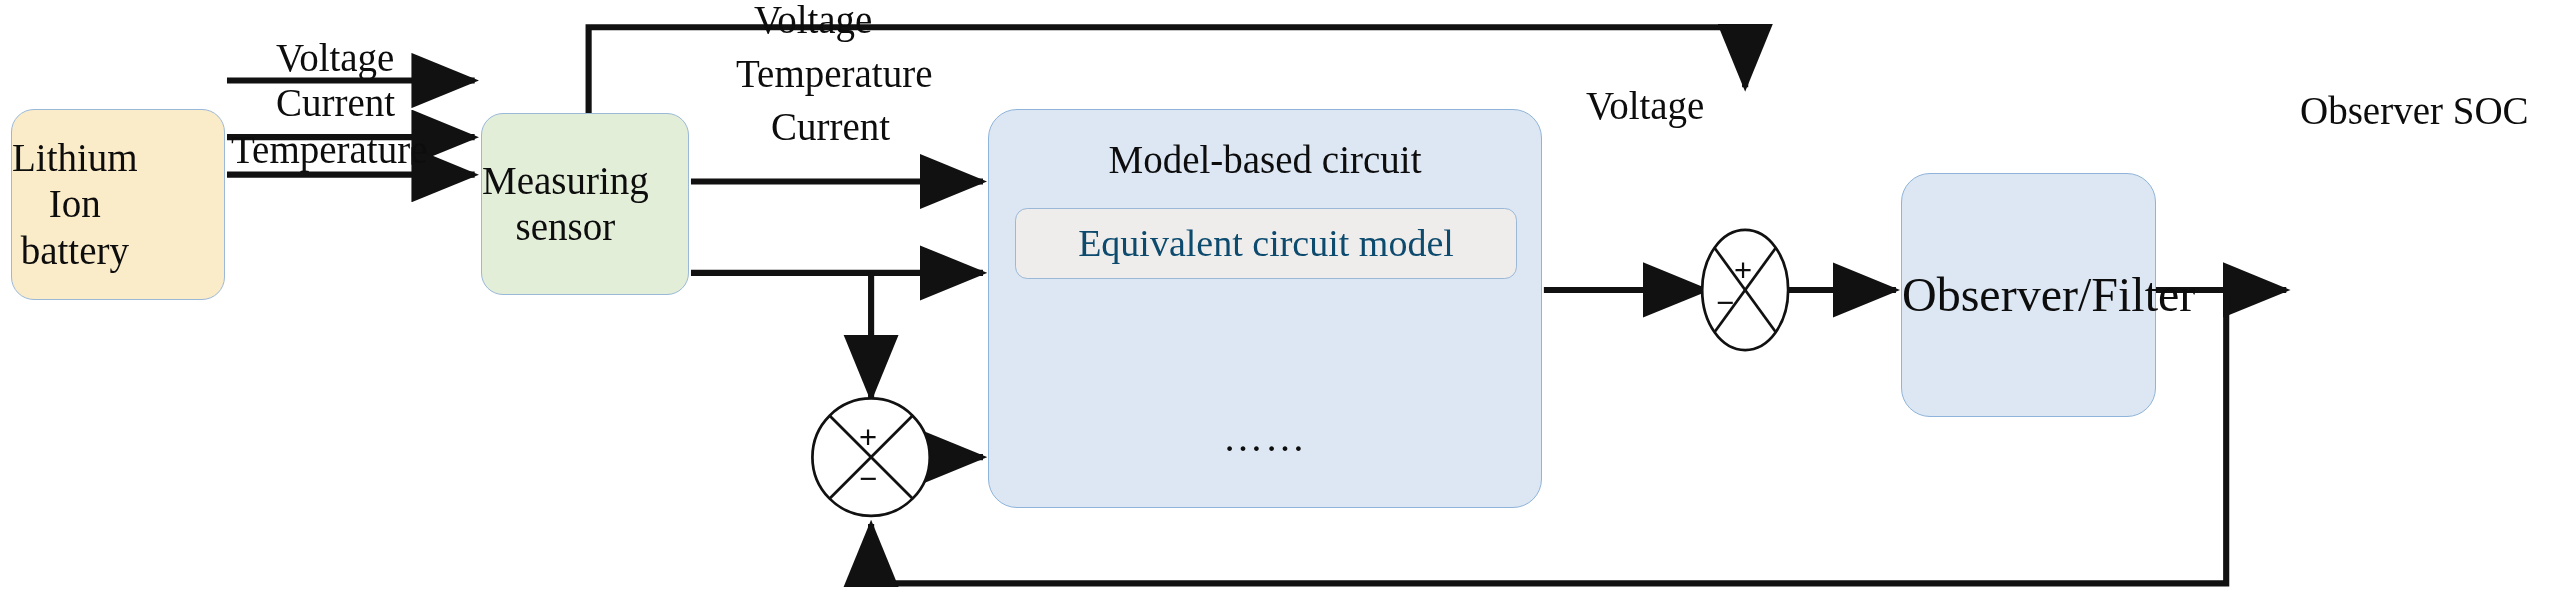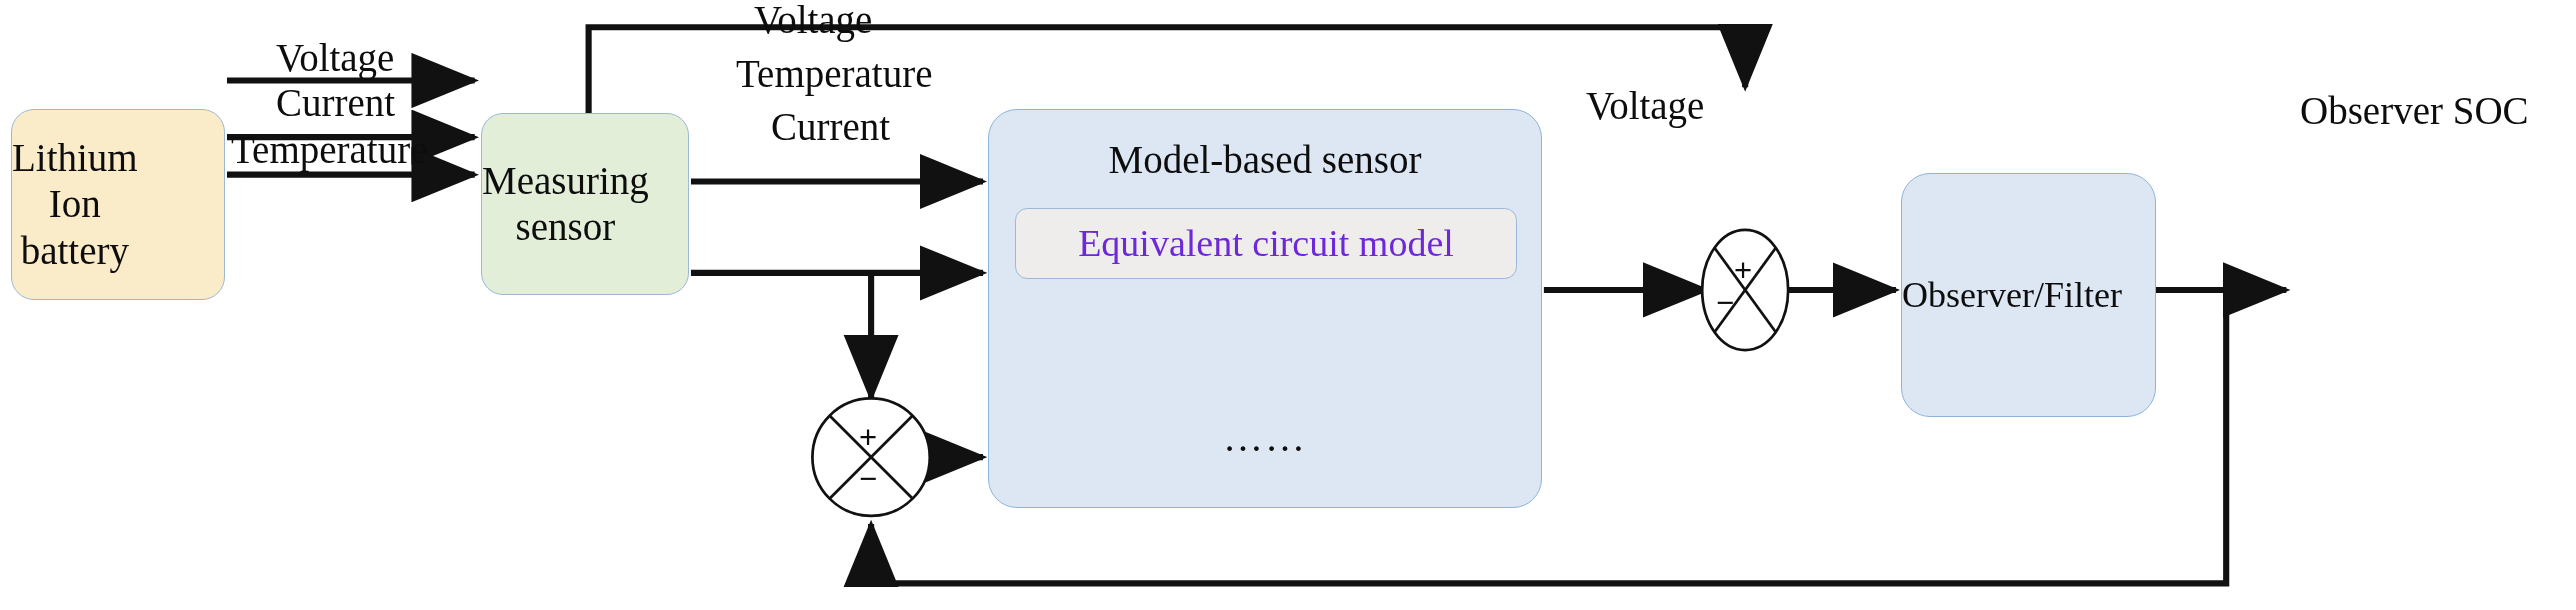--- a/index.html
+++ b/index.html
@@ -80,38 +80,38 @@
     width: 502px;
     height: 71px;
     box-sizing: border-box;
     background: #efedeb;
     border: 1.7px solid #9ab8d8;
     border-radius: 12.3px;
     display: flex;
     align-items: center;
     justify-content: center;
     font-size: 38px;
-    color: #6d28d9;
+    color: #0c4a6e;
   }
   #ecm-subbox { top: 98px; }
   #echem-subbox { top: 203px; }
   #ellipsis-text {
     position: absolute;
     left: 0; right: 0; top: 304px;
     text-align: center;
     font-size: 40px;
     letter-spacing: 2px;
     color: #0d0d0d;
   }
   #observer-node {
     left: 1901px; top: 173px; width: 255px; height: 244px;
     background: #dce7f3;
     border: 1.7px solid #8fb4da;
     border-radius: 29px;
-    font-size: 36px;
+    font-size: 48px;
   }
   
   #label-top-voltage   { left: 754px; top: 0px;   font-size: 39px; }
   #label-b-voltage     { left: 276px;  top: 38px;  font-size: 39px; }
   #label-b-current     { left: 276px;  top: 83px; font-size: 39px; }
   #label-b-temperature { left: 231px;  top: 130px; font-size: 39px; }
   #label-s-temperature { left: 736px; top: 54px;  font-size: 39px; }
   #label-s-current     { left: 771px; top: 107px; font-size: 39px; }
   #label-mid-voltage   { left: 1586px; top: 86px; font-size: 39px; }
   #label-estimated-soc { left: 2300px; top: 91px; font-size: 39px; }
@@ -184,21 +184,21 @@
 Ion
 battery</span>
   </div>
 
   <div class="node-box" id="sensor-node">
     <span class="node-label">Measuring
 sensor</span>
   </div>
 
   <div class="node-box" id="model-methods-node">
-    <div id="model-methods-title">Model-based sensor</div>
+    <div id="model-methods-title">Model-based circuit</div>
     <div class="sub-box" id="ecm-subbox">
       <span>Equivalent circuit model</span>
     </div>
     <div id="ellipsis-text">……</div>
   </div>
 
   <div class="node-box" id="observer-node">
     <span class="node-label">Observer/Filter</span>
   </div>
 

